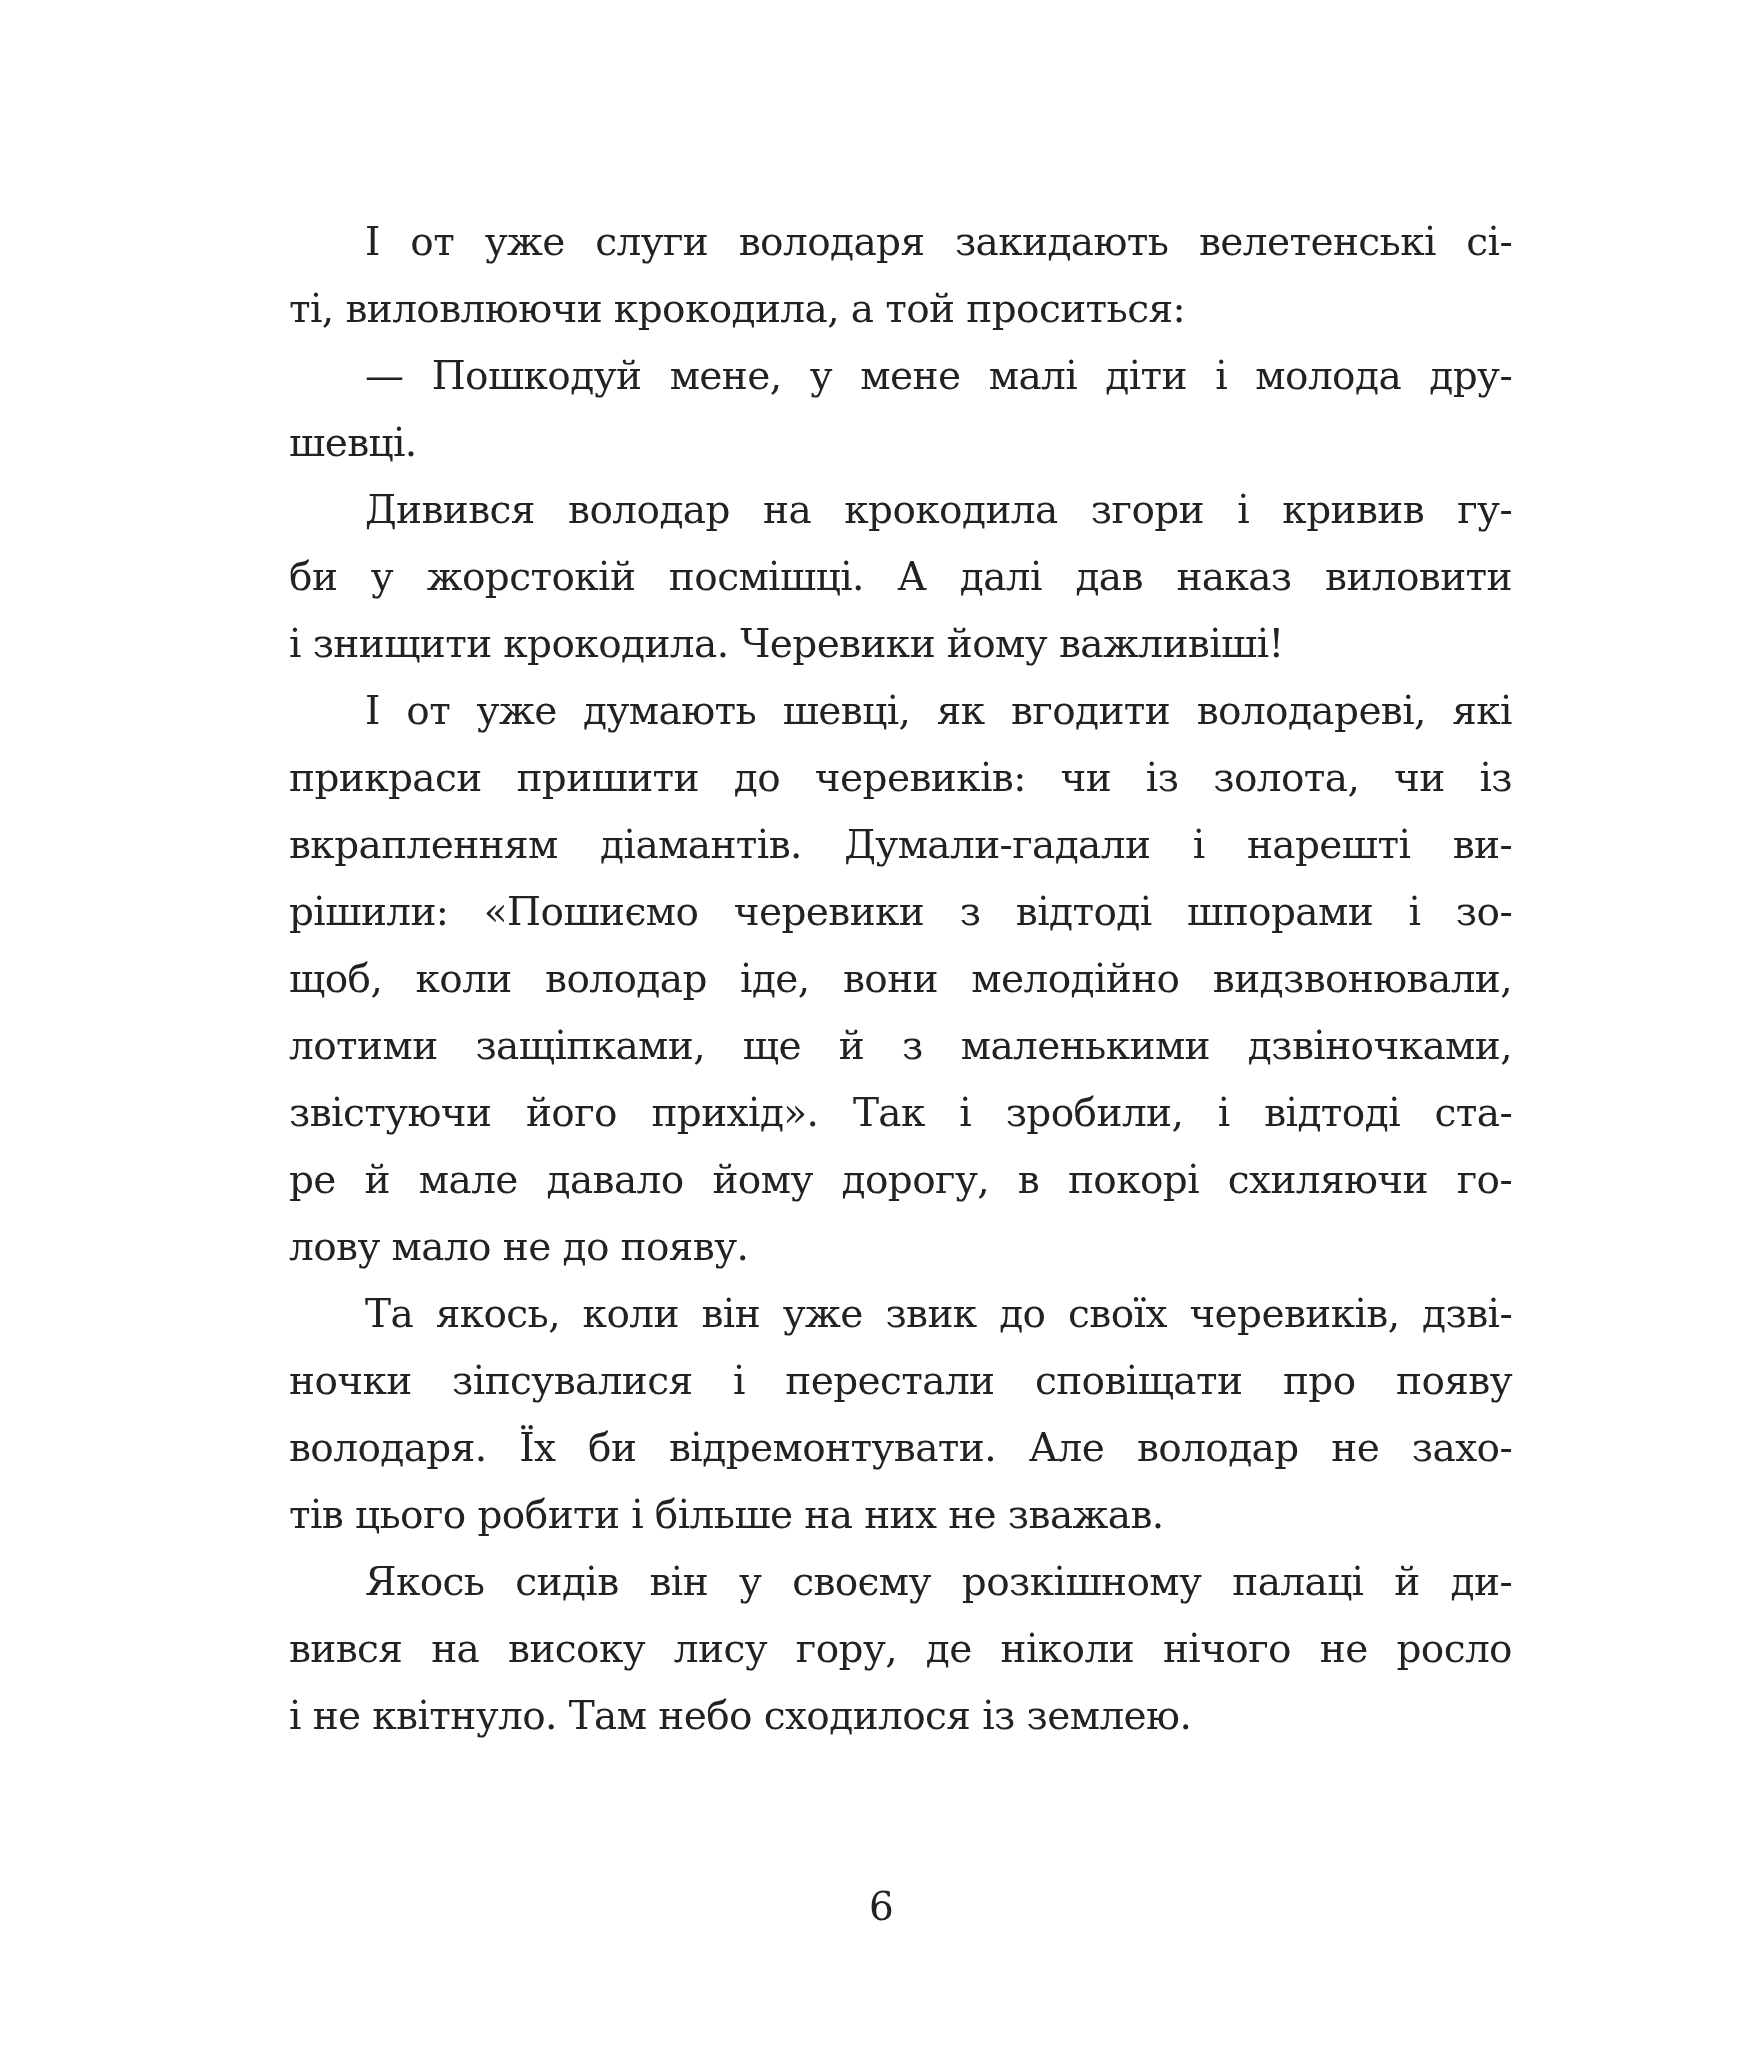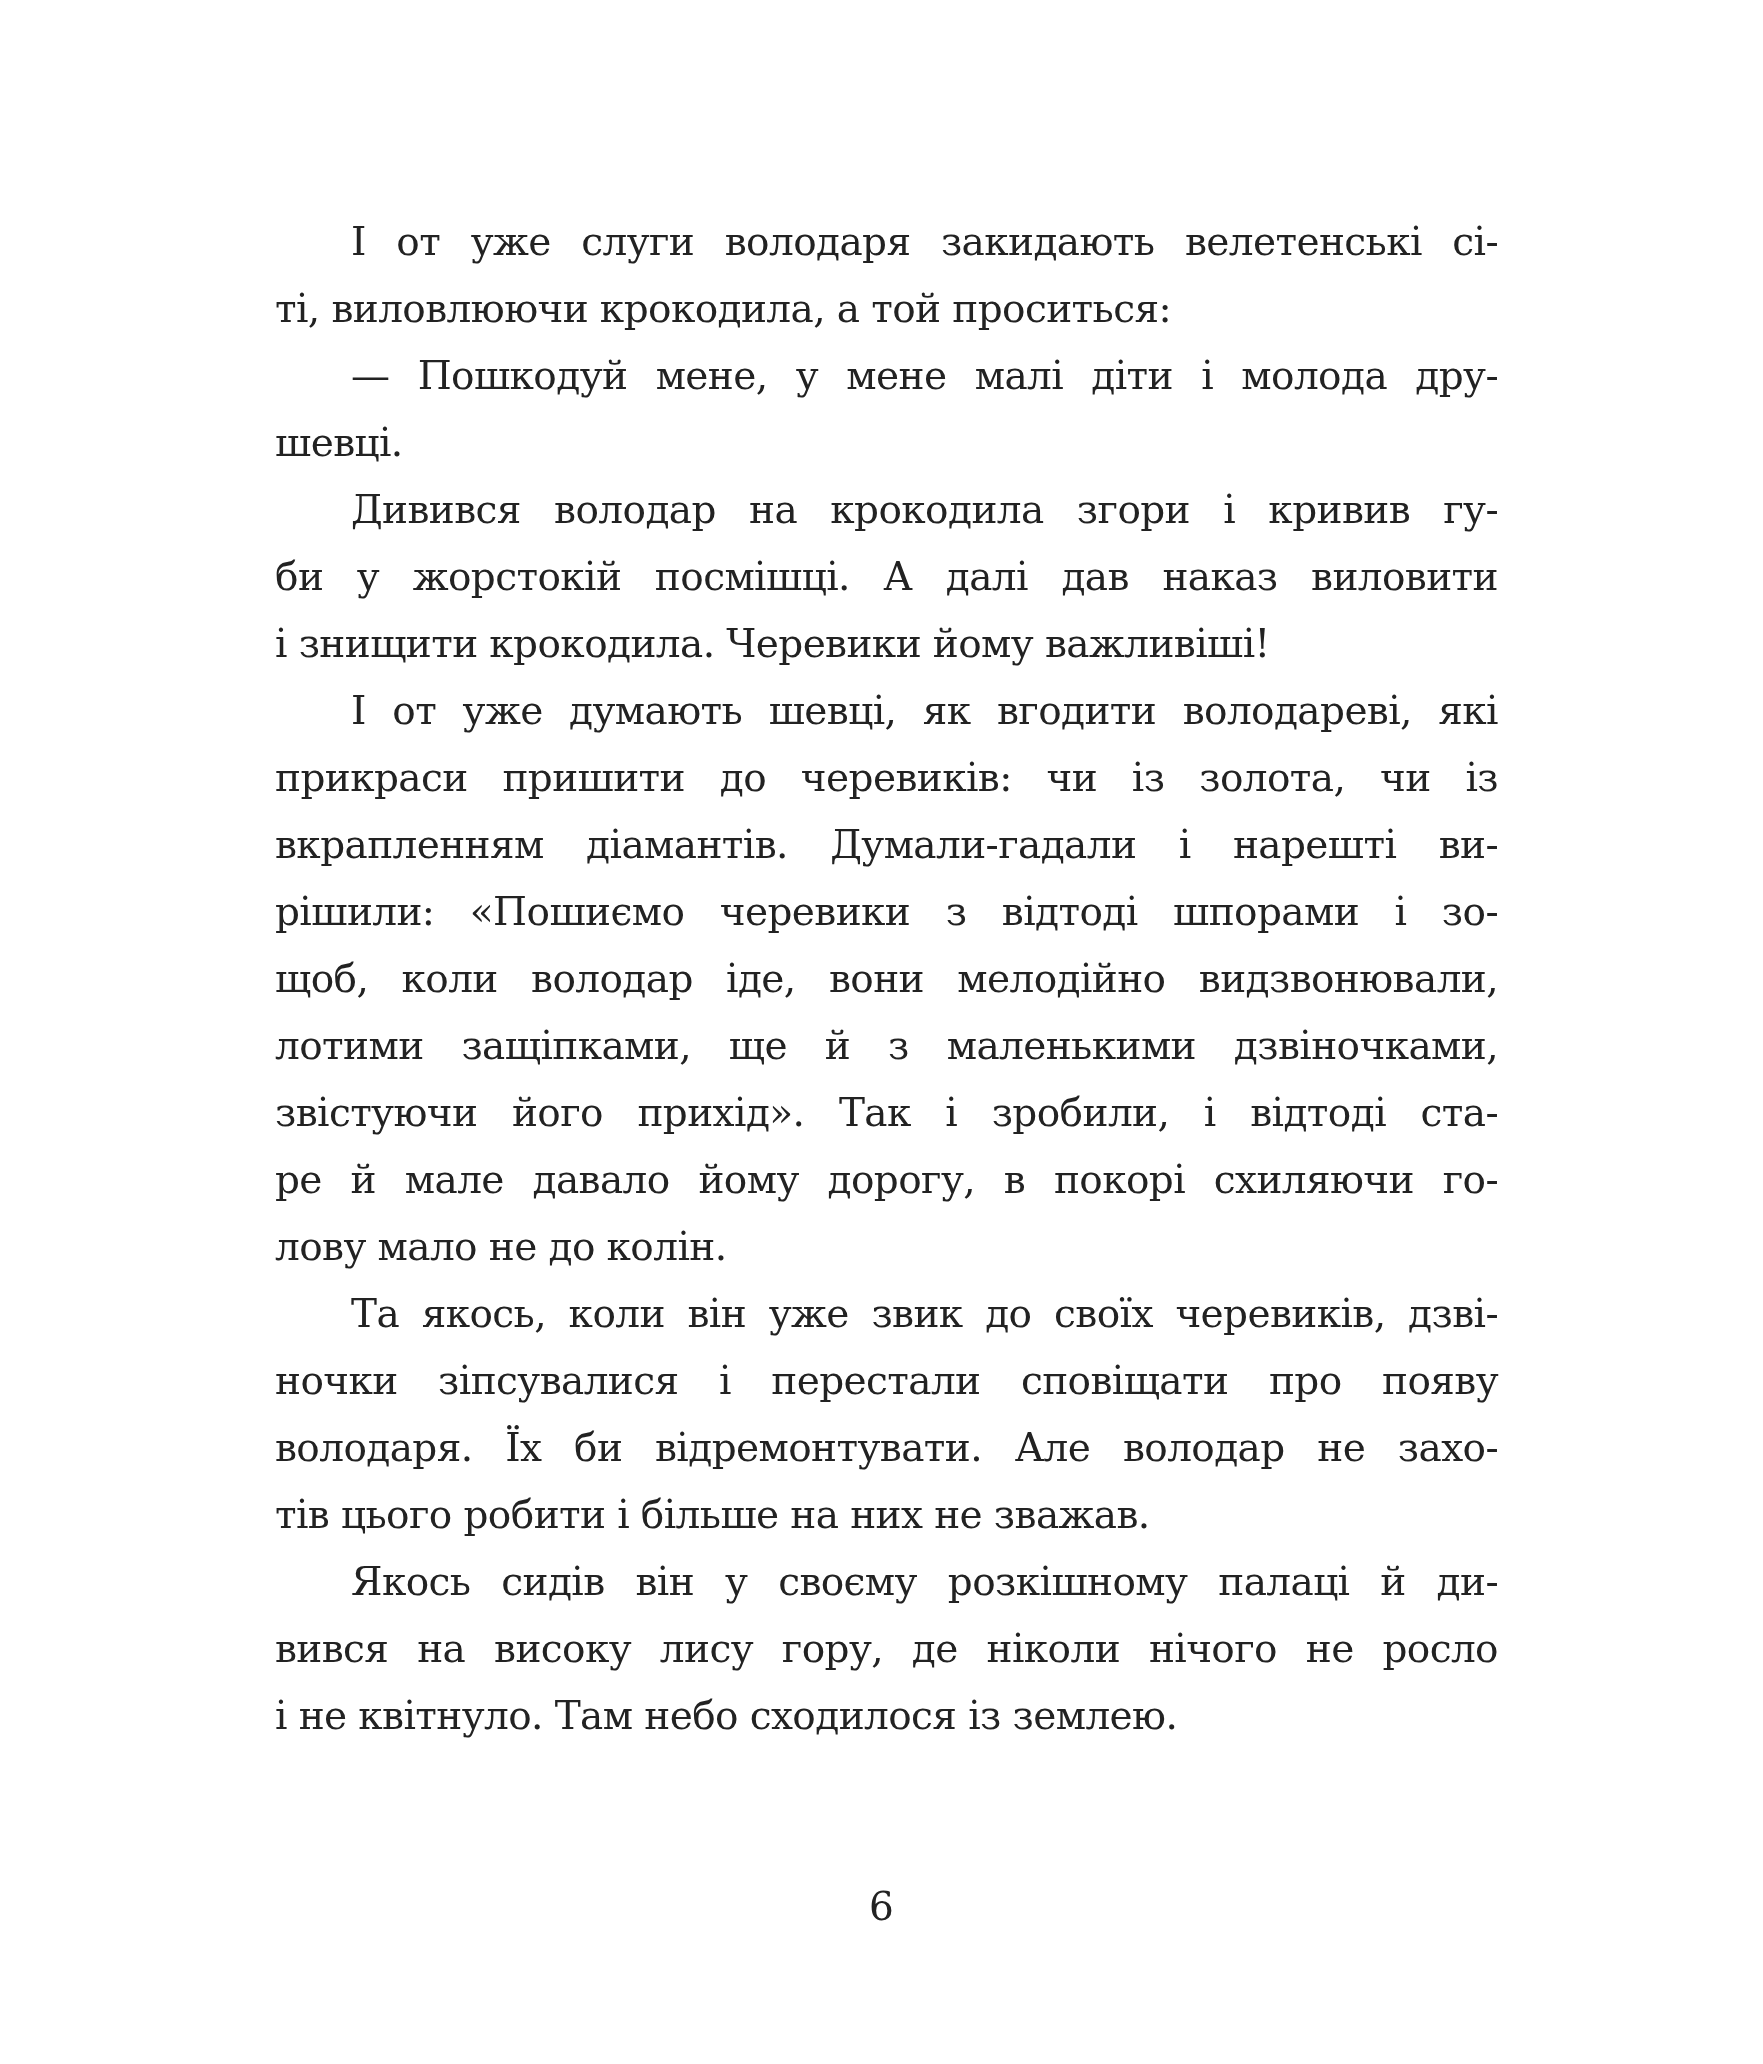--- a/index.html
+++ b/index.html
@@ -15,21 +15,21 @@
     }
     .page {
       position: absolute;
       left: 0; top: 0;
       width: 1763px;
       height: 2064px;
       background: #ffffff;
     }
     .text-block {
       position: absolute;
-      left: 275px;
+      left: 289px;
       top: 208px;
       width: 1223px;
       color: #222222;
       font-family: "DejaVu Serif", "Liberation Serif", serif;
       font-size: 39px;
       line-height: 67px;
     }
     .line {
       display: block;
       white-space: nowrap;
@@ -80,21 +80,21 @@
 
     <div>
       <span class="line indent">І от уже думають шевці, як вгодити володареві, які</span>
       <span class="line">прикраси пришити до черевиків: чи із золота, чи із</span>
       <span class="line">вкрапленням діамантів. Думали-гадали і нарешті ви-</span>
       <span class="line">рішили: «Пошиємо черевики з відтоді шпорами і зо-</span>
       <span class="line">щоб, коли володар іде, вони мелодійно видзвонювали,</span>
       <span class="line">лотими защіпками, ще й з маленькими дзвіночками,</span>
       <span class="line">звістуючи його прихід». Так і зробили, і відтоді ста-</span>
       <span class="line">ре й мале давало йому дорогу, в покорі схиляючи го-</span>
-      <span class="line last">лову мало не до колін.</span>
+      <span class="line last">лову мало не до появу.</span>
     </div>
 
     <div>
       <span class="line indent">Та якось, коли він уже звик до своїх черевиків, дзві-</span>
       <span class="line">ночки зіпсувалися і перестали сповіщати про появу</span>
       <span class="line">володаря. Їх би відремонтувати. Але володар не захо-</span>
       <span class="line last">тів цього робити і більше на них не зважав.</span>
     </div>
 
     <div>

